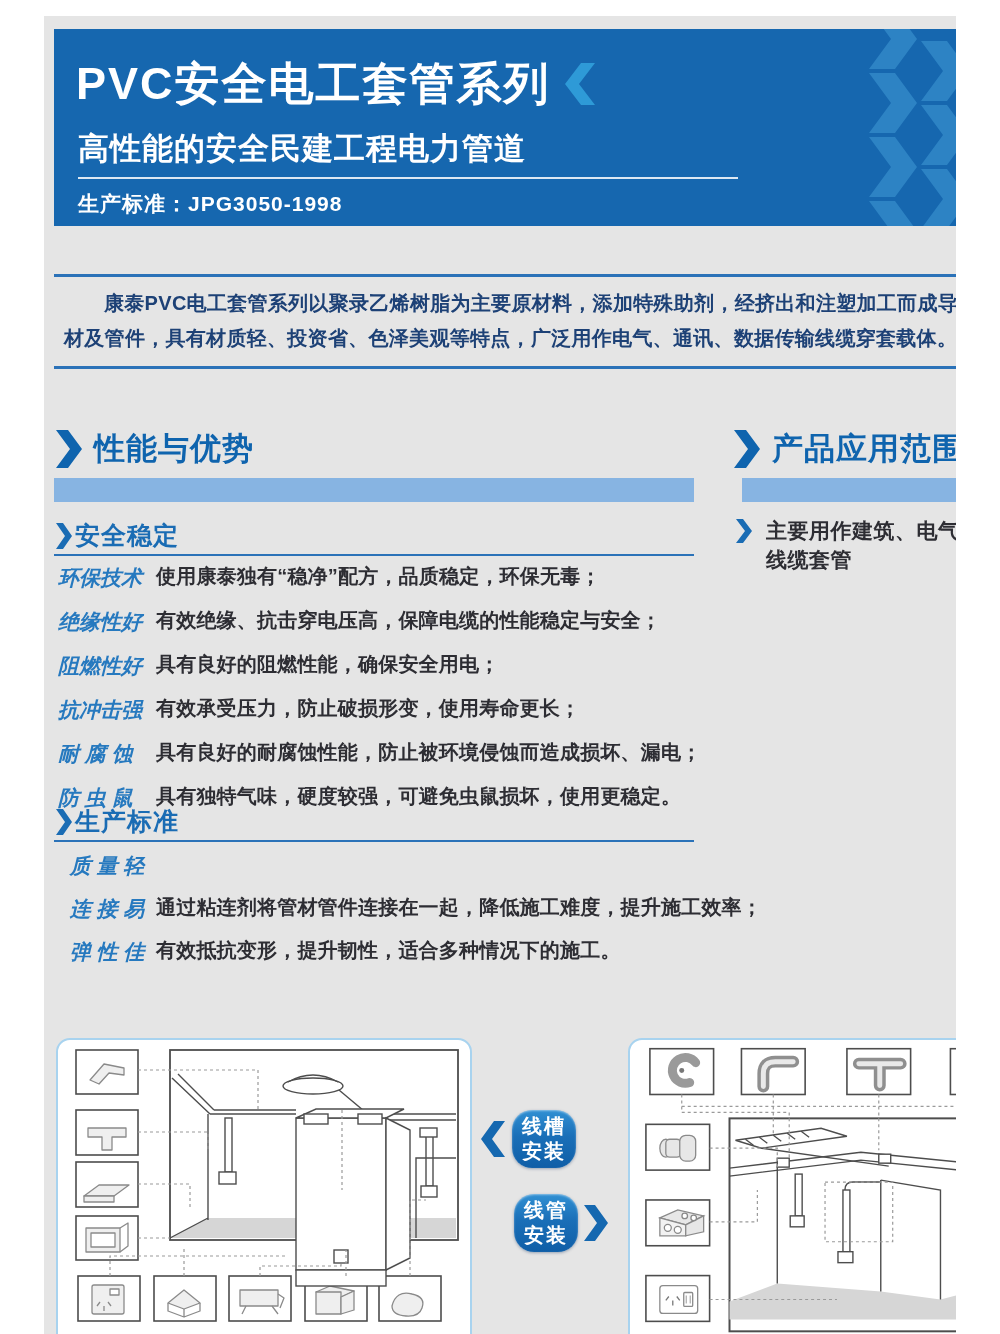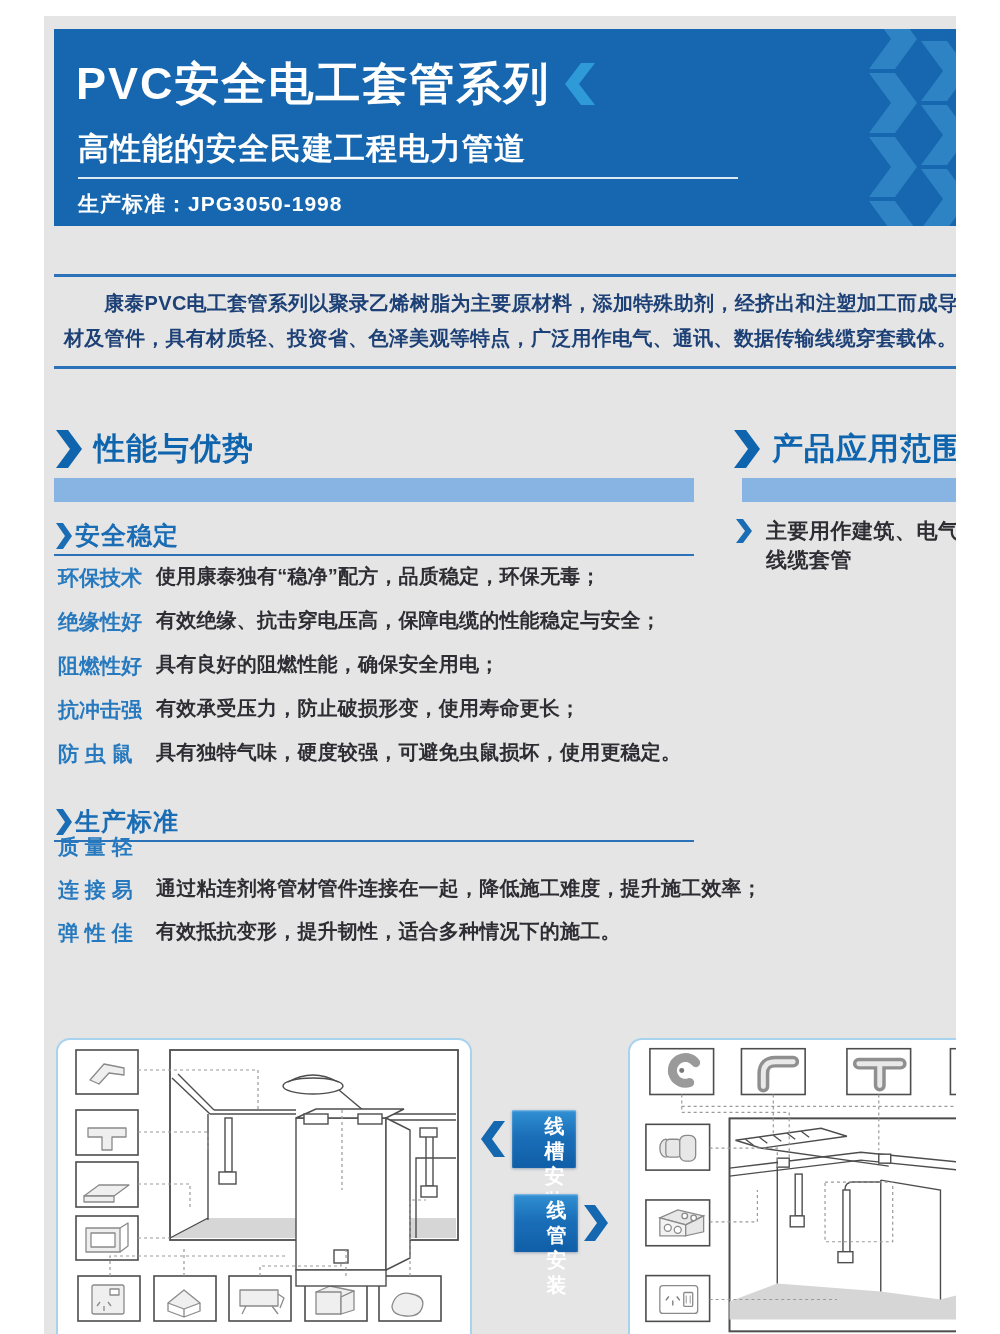--- a/index.html
+++ b/index.html
@@ -35,37 +35,37 @@
   .sub-header { position:absolute; display:flex; align-items:center; gap:3px; }
   .sub-header .sub-title { color:#1a6cb4; font-size:25px; font-weight:bold; letter-spacing:1px; white-space:nowrap; }
   .sub1 { left:12px; top:503px; }
   .sub2 { left:12px; top:789px; }
   .underline { position:absolute; left:10px; width:640px; height:2px; background:#2b72b8; }
   .ul1 { top:538px; }
   .ul2 { top:824px; }
 
   .spec-list { position:absolute; left:14px; width:650px; }
   .list1 { top:548px; }
-  .list2 { top:817px; }
+  .list2 { top:836px;text-align:center; }
   .spec-row { display:flex; align-items:flex-start; margin-bottom:15px; }
   .list1 .spec-row { margin-bottom:16px; }
-  .spec-label { flex:0 0 98px; color:#2679bf; font-size:21px; font-weight:bold; white-space:pre; }
+  .spec-label { flex:0 0 98px; color:#2679bf; font-size:21px; font-weight:bold; white-space:pre;font-style:italic; }
   .spec-text { color:#2d2d33; font-size:20px; font-weight:600; line-height:24px; letter-spacing:0.2px; white-space:nowrap; }
 
   
   .app-bullet { position:absolute; left:692px; top:500px; width:296px; display:flex; align-items:flex-start; gap:14px; }
   .app-bullet-text { color:#2d2d33; font-size:21px; font-weight:600; line-height:29px; letter-spacing:0.5px; }
 
   
   .panel { position:absolute; background:#ffffff; border:2px solid #a8d3ef; border-radius:14px; }
   .panel-left { left:12px; top:1022px; width:416px; height:310px; }
   .panel-right { left:584px; top:1022px; width:410px; height:310px; }
   .panel svg { position:absolute; left:0; top:0; width:100%; height:100%; }
 
-  .badge { position:absolute; width:64px; height:58px; border-radius:1px; background:linear-gradient(180deg,#3190d3 0%,#1a6fb8 45%,#0f5ea7 100%); box-shadow:inset 0 1px 2px rgba(255,255,255,0.45), 0 1px 3px rgba(0,40,90,0.35); color:#ffffff; font-weight:bold; font-size:20px; line-height:25px; letter-spacing:2px; text-align:center; padding-top:4px;padding-left:23px; }
+  .badge { position:absolute; width:64px; height:58px; border-radius:20px; background:linear-gradient(180deg,#3190d3 0%,#1a6fb8 45%,#0f5ea7 100%); box-shadow:inset 0 1px 2px rgba(255,255,255,0.45), 0 1px 3px rgba(0,40,90,0.35); color:#ffffff; font-weight:bold; font-size:20px; line-height:25px; letter-spacing:2px; text-align:center; padding-top:4px; }
   .badge1 { left:468px; top:1094px; }
   .badge2 { left:470px; top:1178px; }
   .mid-chevron { position:absolute; width:24px; height:36px; }
   .chevL { left:437px; top:1105px; }
   .chevR { left:540px; top:1189px; }
 </style>
 </head>
 <body>
 
 <div id="page">
@@ -135,20 +135,24 @@
       <span class="spec-label">绝缘性好</span>
       <span class="spec-text">有效绝缘、抗击穿电压高，保障电缆的性能稳定与安全；</span>
     </div>
     <div class="spec-row">
       <span class="spec-label">阻燃性好</span>
       <span class="spec-text">具有良好的阻燃性能，确保安全用电；</span>
     </div>
     <div class="spec-row">
       <span class="spec-label">抗冲击强</span>
       <span class="spec-text">有效承受压力，防止破损形变，使用寿命更长；</span>
+    </div>
+    <div class="spec-row">
+      <span class="spec-label">耐 腐 蚀</span>
+      <span class="spec-text">具有良好的耐腐蚀性能，防止被环境侵蚀而造成损坏、漏电；</span>
     </div>
     <div class="spec-row">
       <span class="spec-label">防 虫 鼠</span>
       <span class="spec-text">具有独特气味，硬度较强，可避免虫鼠损坏，使用更稳定。</span>
     </div>
   </div>
 
   <div class="sub-header sub2">
     <svg width="16" height="26" viewBox="0 0 16 26">
       <path d="M0 0 L7 0 L16 13 L7 26 L0 26 L9 13 Z" fill="#1a6cb4"></path>

